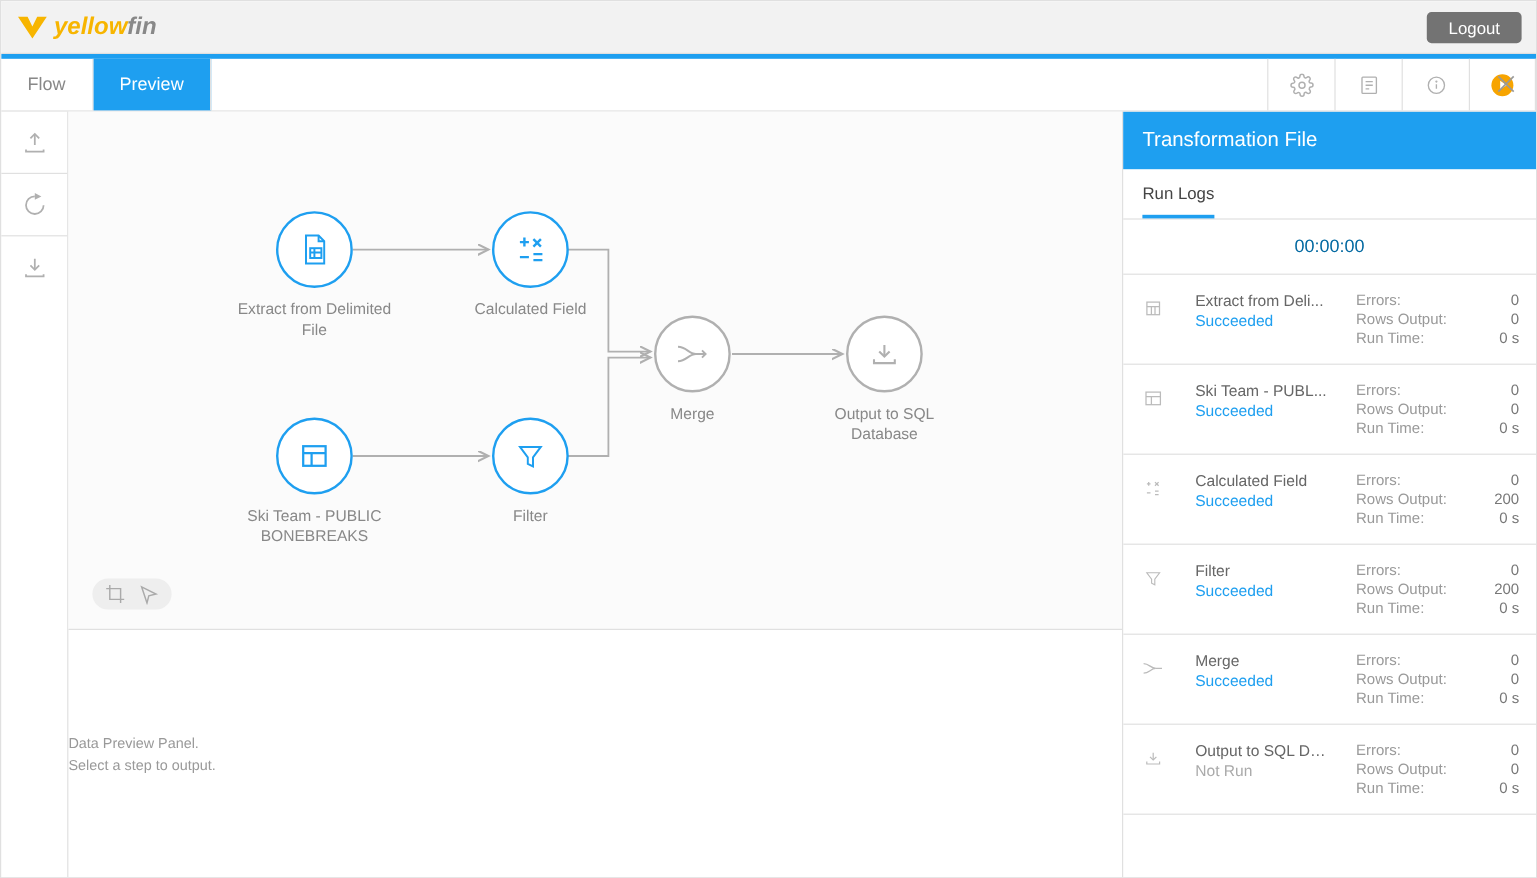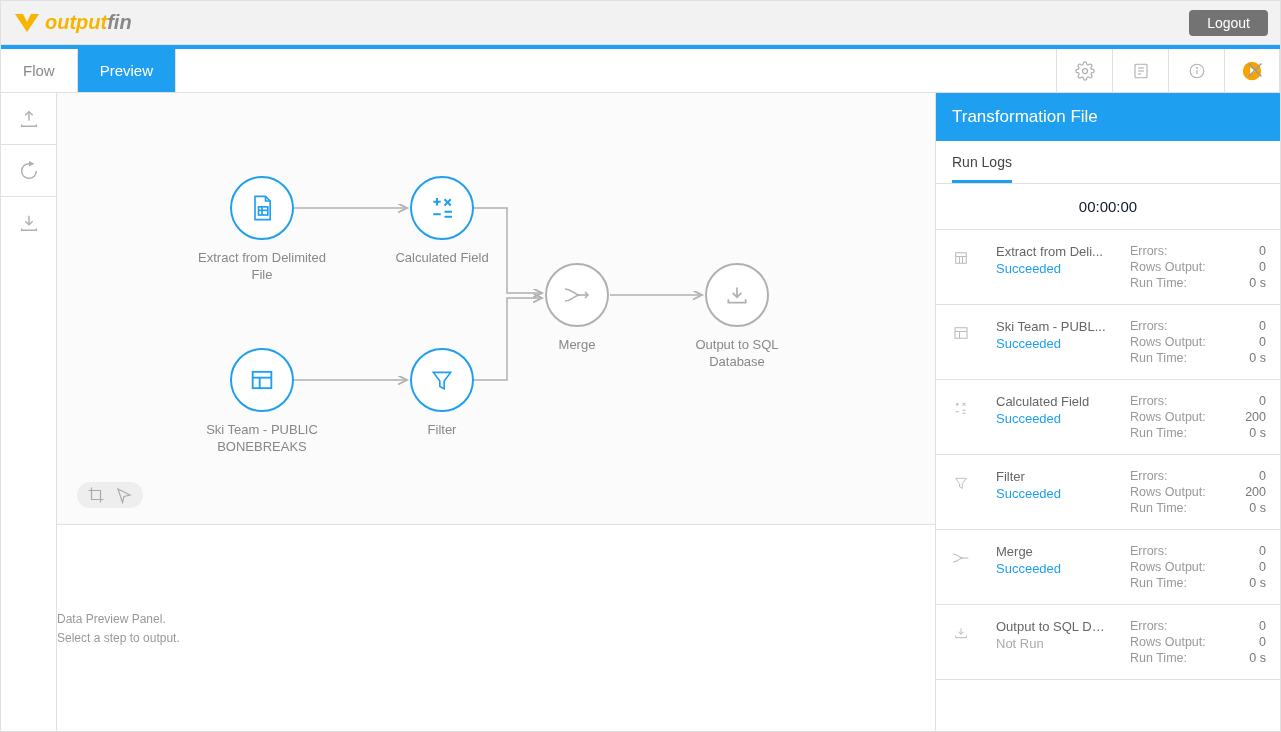--- a/index.html
+++ b/index.html
@@ -49,42 +49,42 @@
   
   .edges { position: absolute; top: 0; left: 0; width: 100%; height: 100%; pointer-events: none; }
 
   .canvas-tools { position: absolute; left: 20px; bottom: 16px; background: #eeeeee; border-radius: 16px; padding: 4px 10px; display: flex; gap: 10px; color: #aaa; }
 
   
   .right-panel { width: 345px; border-left: 1px solid #e0e0e0; display: flex; flex-direction: column; }
   .panel-header { background: #1e9ff0; color: #fff; padding: 14px 16px; font-size: 17px; font-weight: 400; }
   .panel-tabs { padding: 12px 16px 0; border-bottom: 1px solid #e0e0e0; }
   .panel-tab { display: inline-block; font-size: 14px; color: #444; padding-bottom: 10px; border-bottom: 3px solid #1e9ff0; }
-  .timer { text-align: center; padding: 14px 0; font-size: 15px; color: #0f172a; border-bottom: 1px solid #e0e0e0; }
+  .timer { text-align: center; padding: 14px 0; font-size: 15px; color: #0369a1; border-bottom: 1px solid #e0e0e0; }
   .log-list { flex: 1; overflow-y: auto; }
   .log-row { display: flex; padding: 14px 14px; border-bottom: 1px solid #e0e0e0; align-items: flex-start; gap: 24px; }
   .log-icon { width: 22px; height: 22px; color: #bbb; flex-shrink: 0; margin-top: 3px; display: flex; align-items: center; justify-content: center; }
   .log-main { width: 110px; flex-shrink: 0; }
   .log-name { font-size: 13px; color: #666; white-space: nowrap; overflow: hidden; text-overflow: ellipsis; }
   .log-status { font-size: 13px; color: #1e9ff0; margin-top: 2px; }
   .log-status.notrun { color: #aaa; }
   .log-stats { flex: 1; display: grid; grid-template-columns: 1fr auto; row-gap: 2px; font-size: 12.5px; color: #999; }
   .log-stats .v { text-align: right; color: #777; }
 </style>
 </head>
 <body>
 
 <div class="app">
 
   <div class="header">
     <div class="logo">
       <svg width="28" height="22" viewBox="0 0 28 22">
         <path d="M2 2 L14 20 L26 2 L18 2 L14 10 L10 2 Z" fill="#f7b500"></path>
       </svg>
-      <span class="yellow">output</span>
+      <span class="yellow">yellow</span>
         <span class="fin">fin</span>
     </div>
     <button class="logout-btn">Logout</button>
   </div>
 
   <div class="accent-bar"></div>
 
   <div class="tabbar">
     <div class="tab">Flow</div>
     <div class="tab active">Preview</div>

